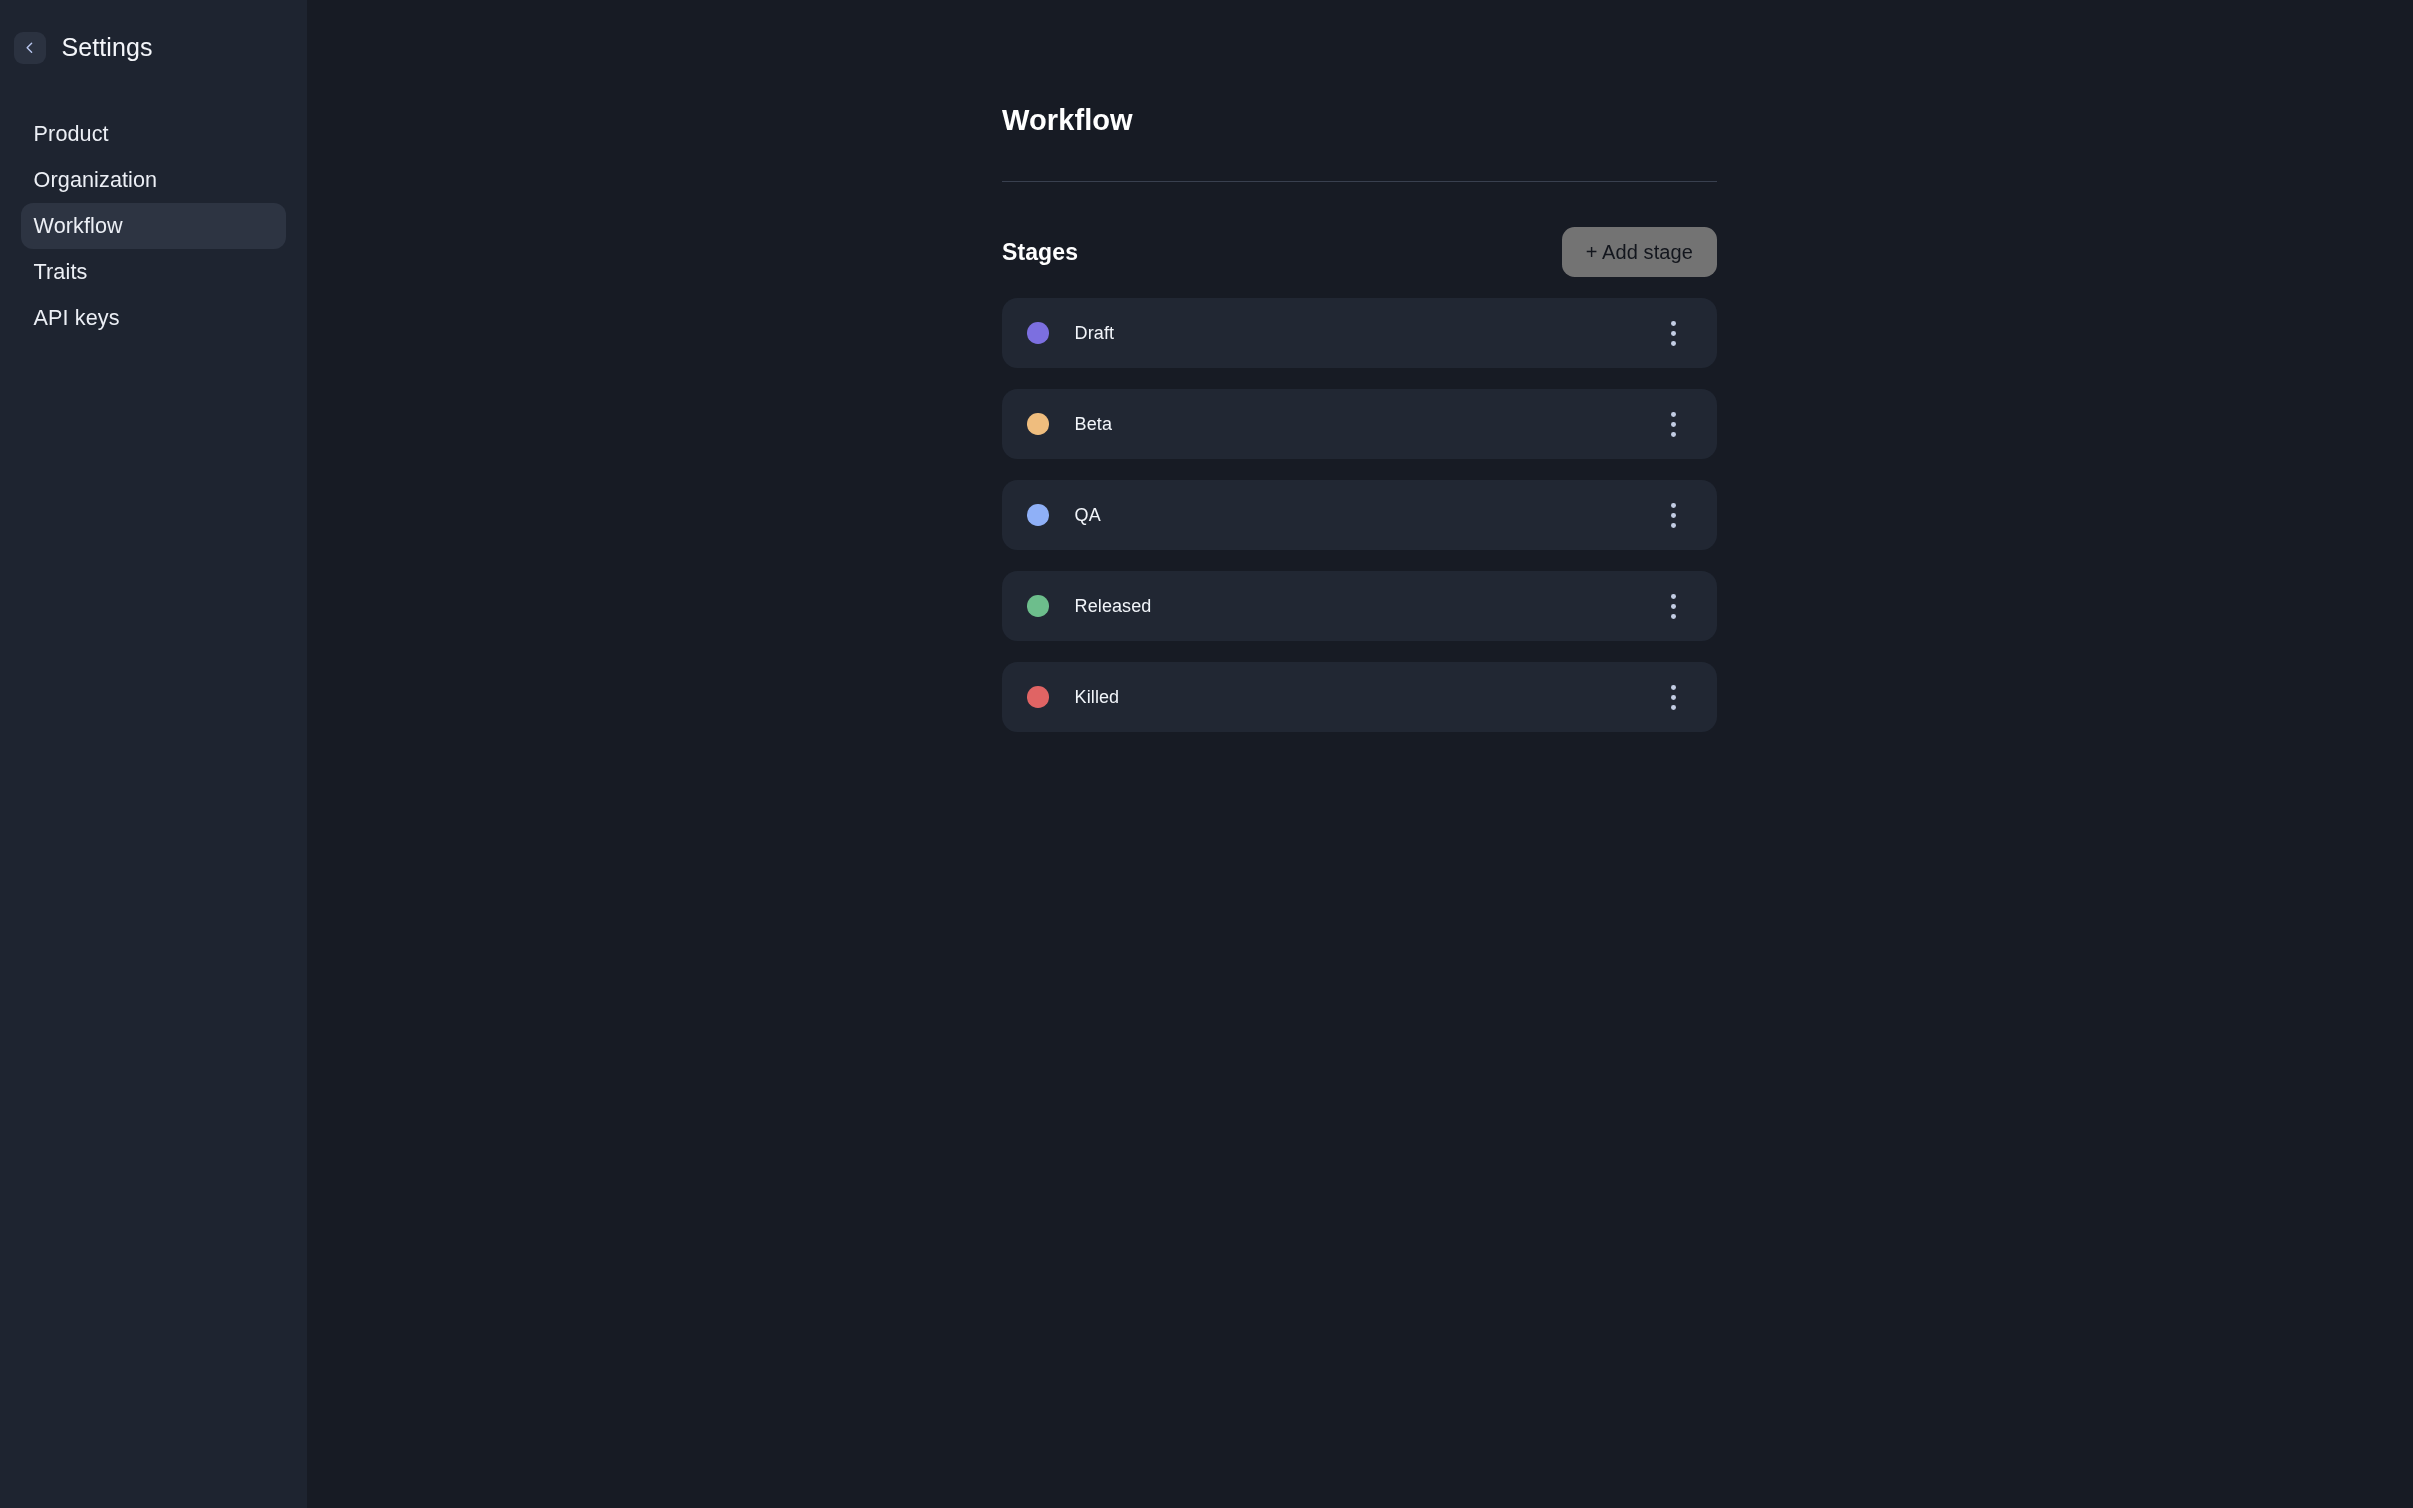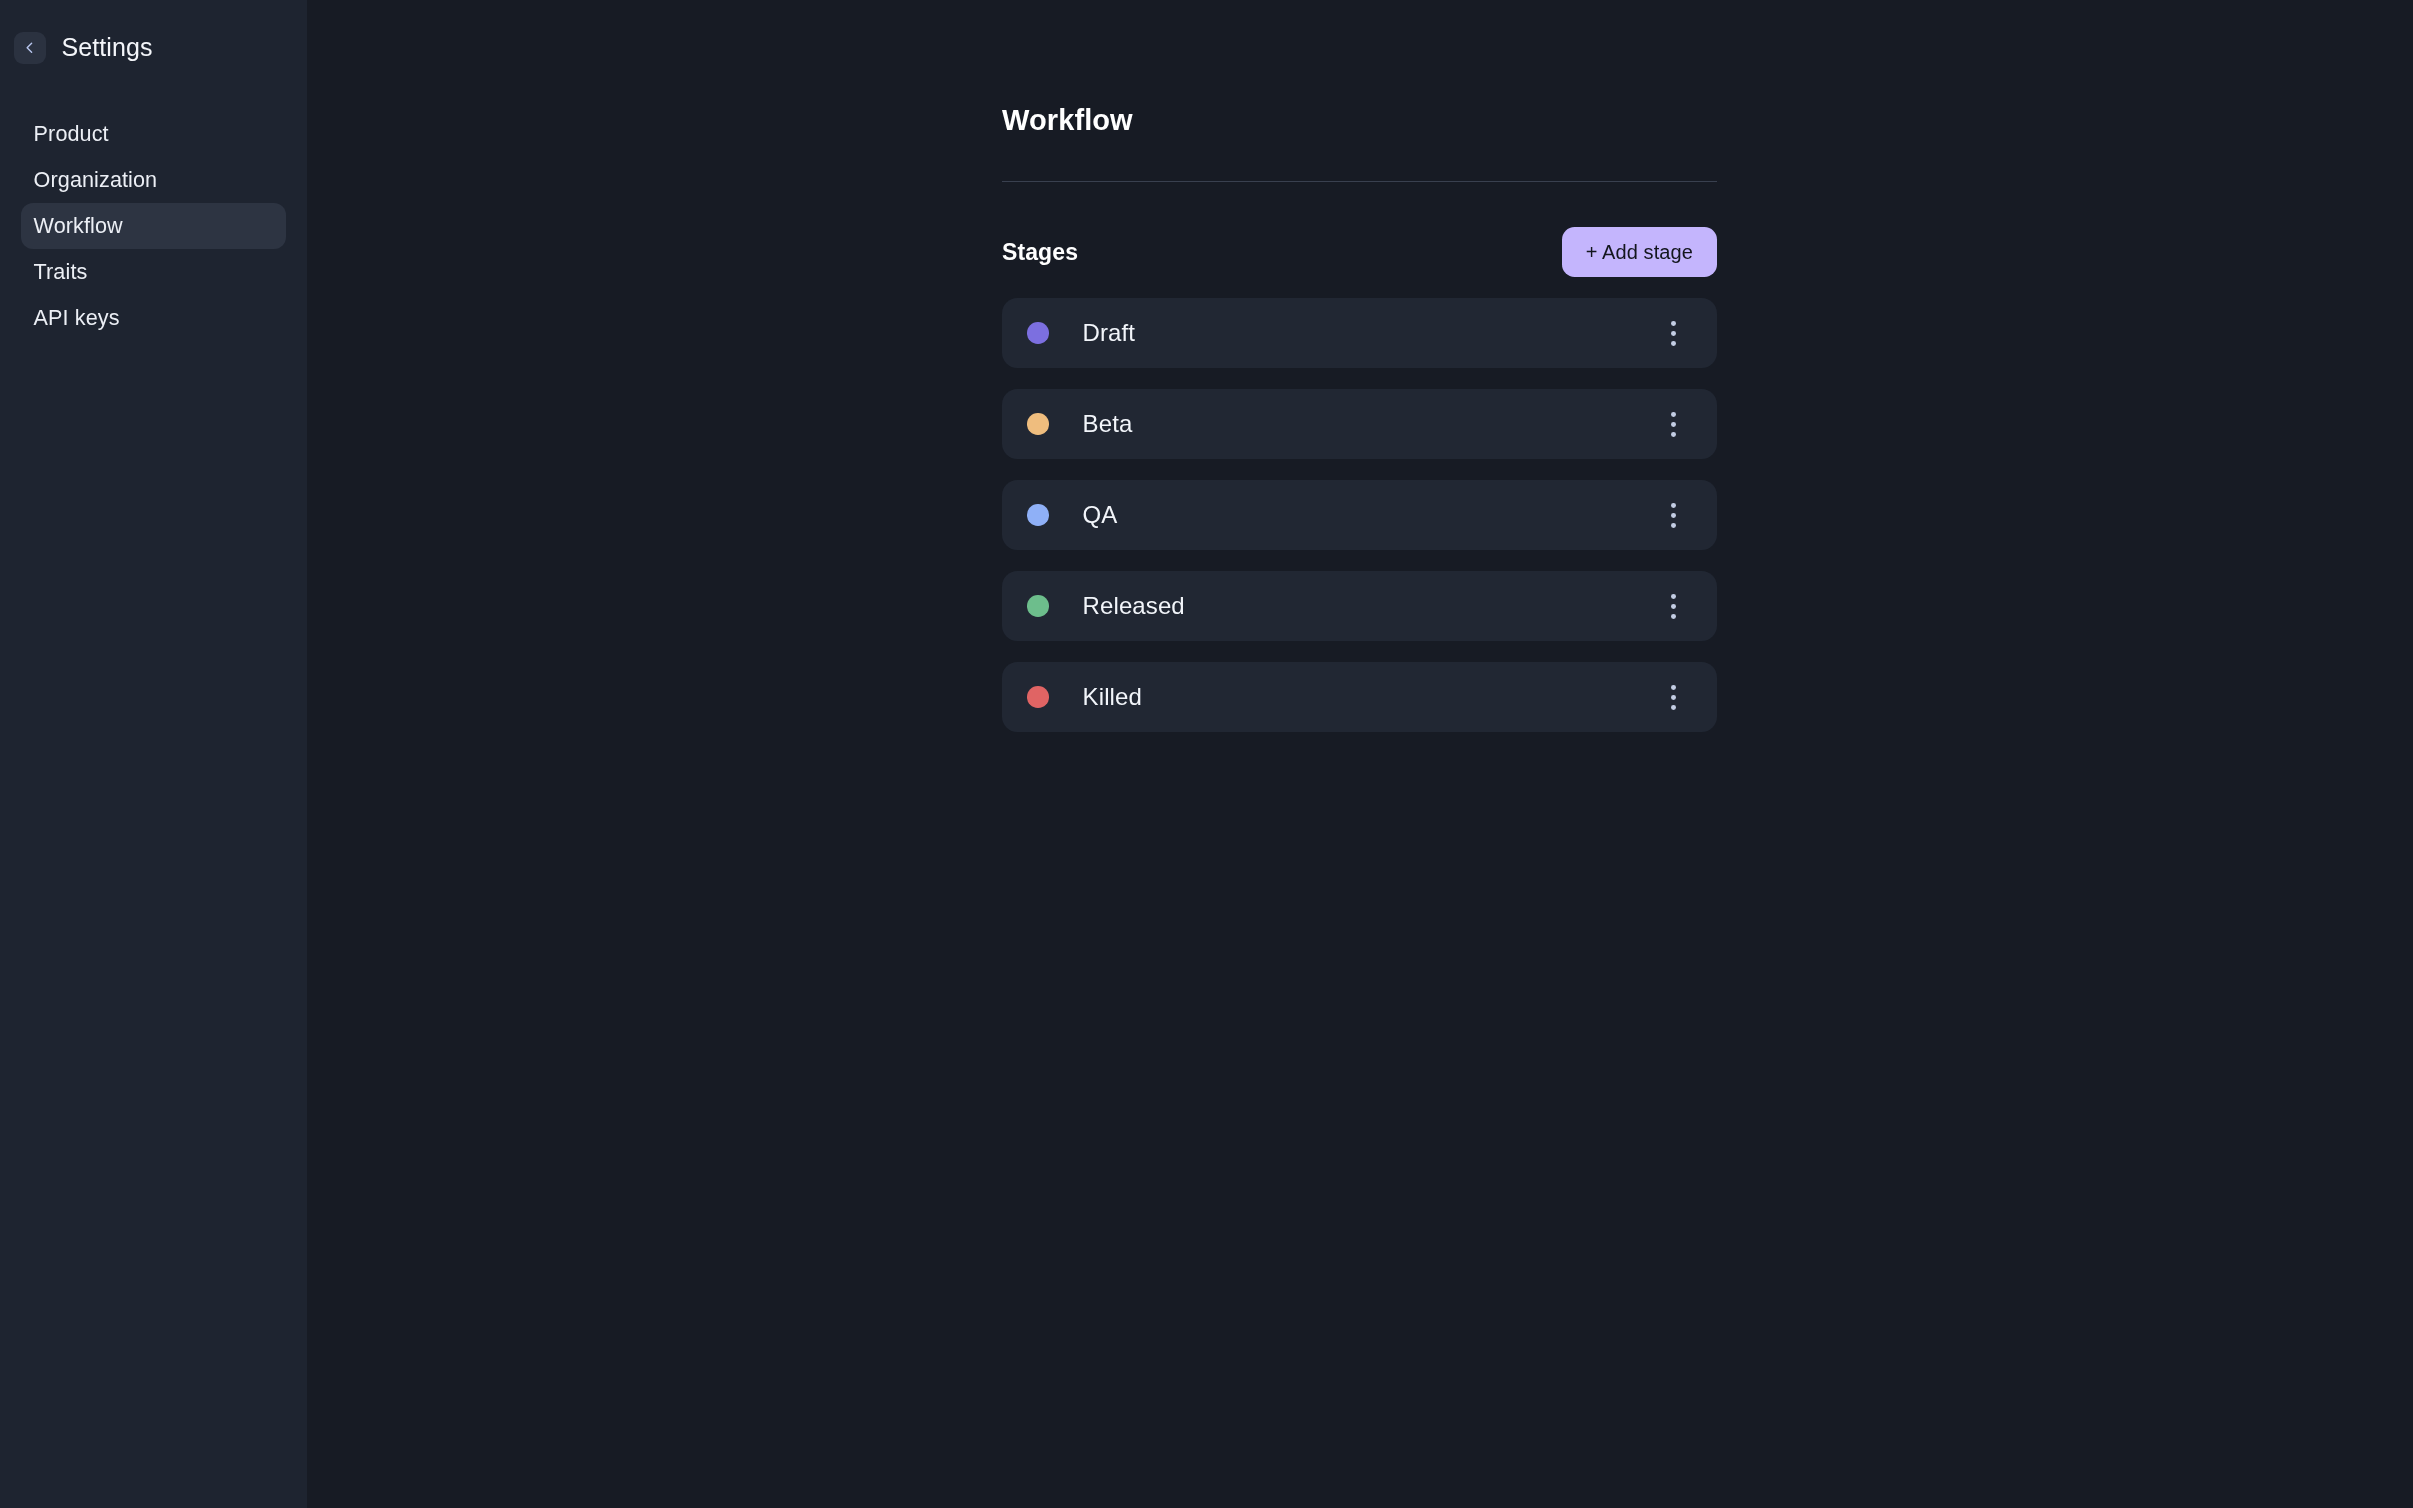--- a/index.html
+++ b/index.html
@@ -178,22 +178,22 @@
   }
 
   .stage-dot {
     width: 21.6px;
     height: 21.6px;
     border-radius: 50%;
     flex-shrink: 0;
   }
 
   .stage-name {
-    margin-left: 34px;
-    font-size: 24px;
+    margin-left: 26px;
+    font-size: 18px;
     font-weight: 400;
     color: #f2f5fa;
     line-height: 1;
     letter-spacing: 0.1px;
     flex: 1;
   }
 
   .stage-menu {
     width: 39px;
     height: 39px;
@@ -256,21 +256,21 @@
 
   <main class="main">
     <div class="content">
 
       <h1 class="page-title">Workflow</h1>
 
       <div class="divider"></div>
 
       <div class="stages-header">
         <h2 class="stages-title">Stages</h2>
-        <button class="add-stage-btn" style="background: #c4b5fd;">+ Add stage</button>
+        <button class="add-stage-btn" style="background: #737373;">+ Add stage</button>
       </div>
 
       <div class="stage-list">
 
         <div class="stage-row">
           <span class="stage-dot" style="background: rgb(124, 111, 224);"></span>
           <span class="stage-name">Draft</span>
           <button class="stage-menu">
               <i></i>
               <i></i>

